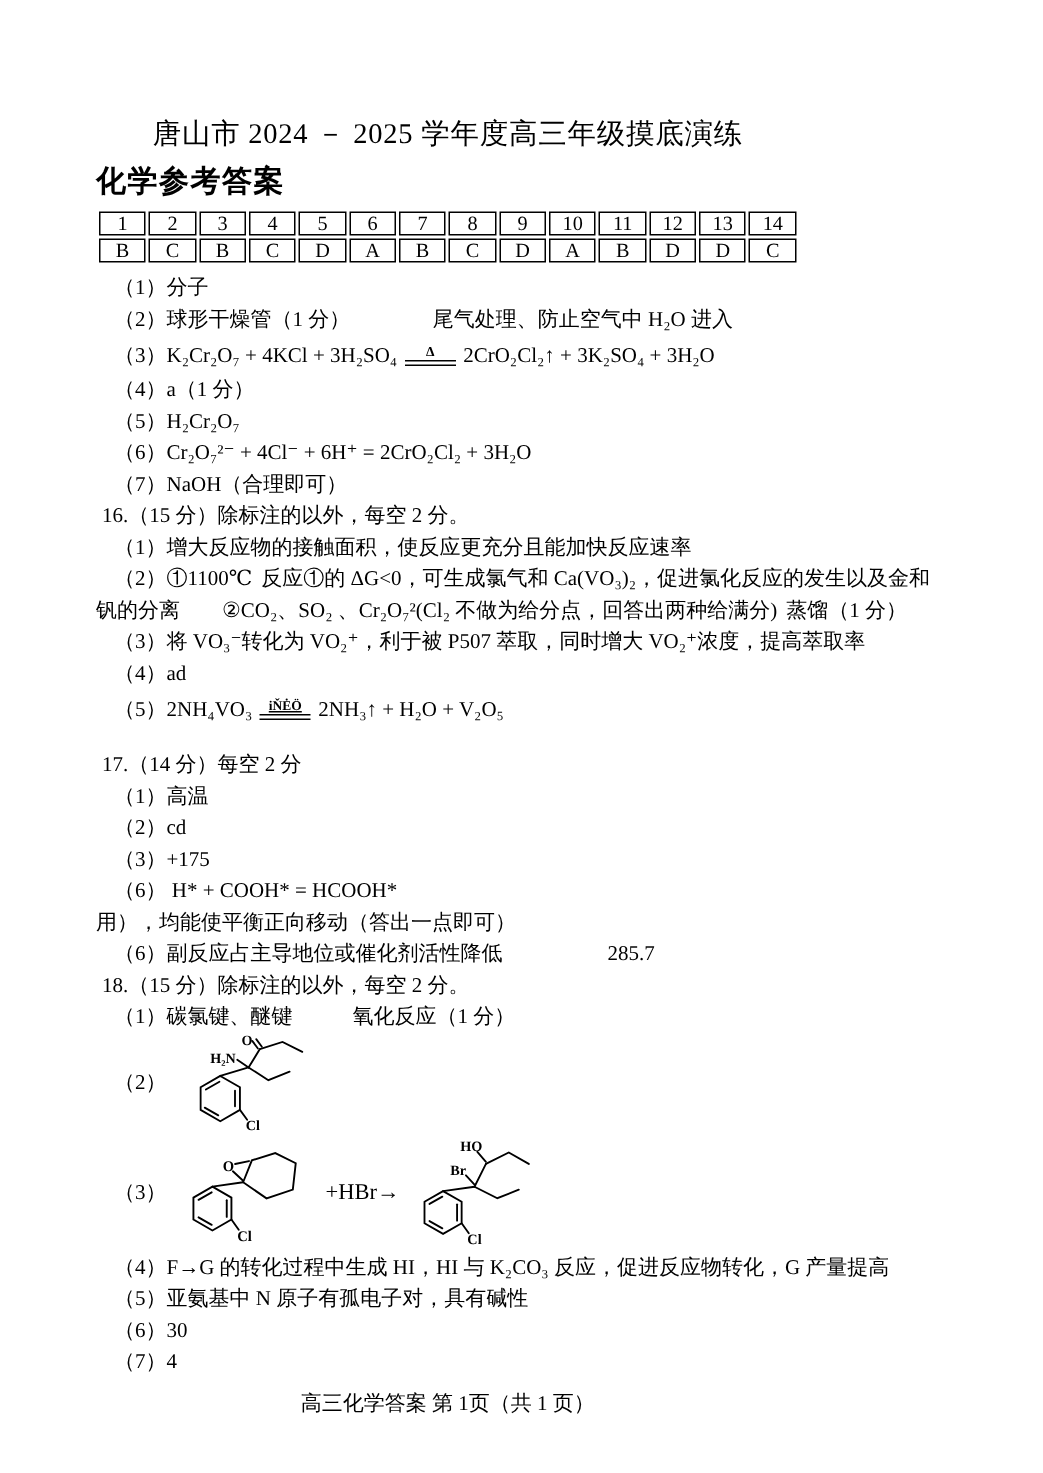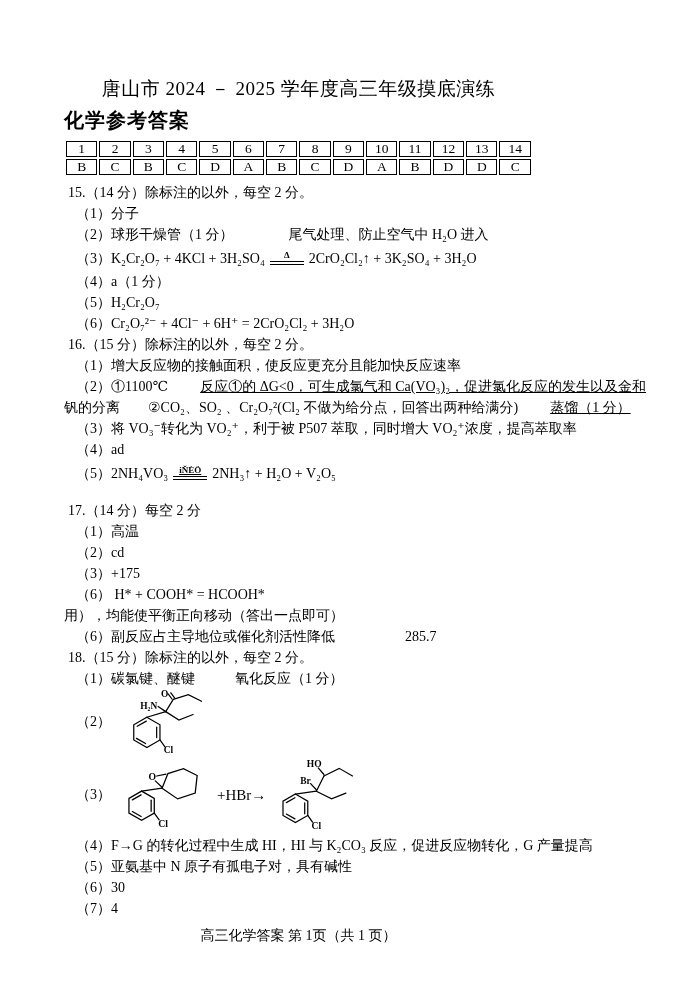--- a/index.html
+++ b/index.html
@@ -14,21 +14,21 @@
 
   table.answers { border-collapse:separate; border-spacing:2px; width:100%; margin:0 0 5px 0; table-layout:fixed; }
   table.answers td {
     border:1.5px solid #000; text-align:center; padding:0;
     height:14px; line-height:14px; font-size:13.5px;
   }
 
   .line { line-height:21px; white-space:nowrap; }
   .heading { margin-left:4px; }
   .item { margin-left:12px; }
-  .wrapline { margin-left:0; } .g22 { margin-left:32px;text-decoration:underline; } .g28 { margin-left:28px; }
+  .wrapline { margin-left:0; } .g22 { margin-left:6px; } .g28 { margin-left:28px; }
   .g40 { margin-left:40px; } .g55 { margin-left:55px; } .g70 { margin-left:70px; }
 
   .eq { display:flex; align-items:center; height:26px; }
   .eqmark { display:inline-flex; flex-direction:column; align-items:center; margin:0 5px; }
   .eqmark .over { font-size:9px; line-height:9px; font-weight:bold; }
   .eqmark .over.u { text-decoration:underline; }
   .eqmark .dbar { width:34px; height:2.5px; border-top:1.4px solid #000; border-bottom:1.4px solid #000; margin-top:1px; }
 
   .struct-row { display:flex; align-items:center; margin-left:12px; }
   .struct-row .qlabel { margin-right:4px; }
@@ -77,36 +77,36 @@
       <td>D</td>
       <td>A</td>
       <td>B</td>
       <td>D</td>
       <td>D</td>
       <td>C</td>
     </tr>
   </tbody>
     </table>
 
-  <div class="line heading">15.（14 分）除标注的以外，每空 2 分。</div>
   <div class="line item">（1）分子</div>
   <div class="line item">
     <span>（2）球形干燥管（1 分）</span><span class="g55">尾气处理、防止空气中 H₂O 进入</span>
   </div>
   <div class="line item eq">
     <span>（3）K₂Cr₂O₇ + 4KCl + 3H₂SO₄</span>
     <span class="eqmark">
       <span class="over">Δ</span>
       <span class="dbar"></span>
     </span>
     <span>2CrO₂Cl₂↑ + 3K₂SO₄ + 3H₂O</span>
   </div>
   <div class="line item">（4）a（1 分）</div>
   <div class="line item">（5）H₂Cr₂O₇</div>
   <div class="line item">（6）Cr₂O₇²⁻ + 4Cl⁻ + 6H⁺ = 2CrO₂Cl₂ + 3H₂O</div>
+  <div class="line item">（7）NaOH（合理即可）</div>
 
   <div class="line heading">16.（15 分）除标注的以外，每空 2 分。</div>
   <div class="line item">（1）增大反应物的接触面积，使反应更充分且能加快反应速率</div>
   <div class="line item">
     <span>（2）①1100℃</span><span class="g22">反应①的 ΔG&lt;0，可生成氯气和 Ca(VO₃)₂，促进氯化反应的发生以及金和</span>
   </div>
   <div class="line wrapline">
     <span>钒的分离</span><span class="g28">②CO₂、SO₂ 、Cr₂O₇²(Cl₂ 不做为给分点，回答出两种给满分)</span><span class="g22">蒸馏（1 分）</span>
   </div>
   <div class="line item">（3）将 VO₃⁻转化为 VO₂⁺，利于被 P507 萃取，同时增大 VO₂⁺浓度，提高萃取率</div>

